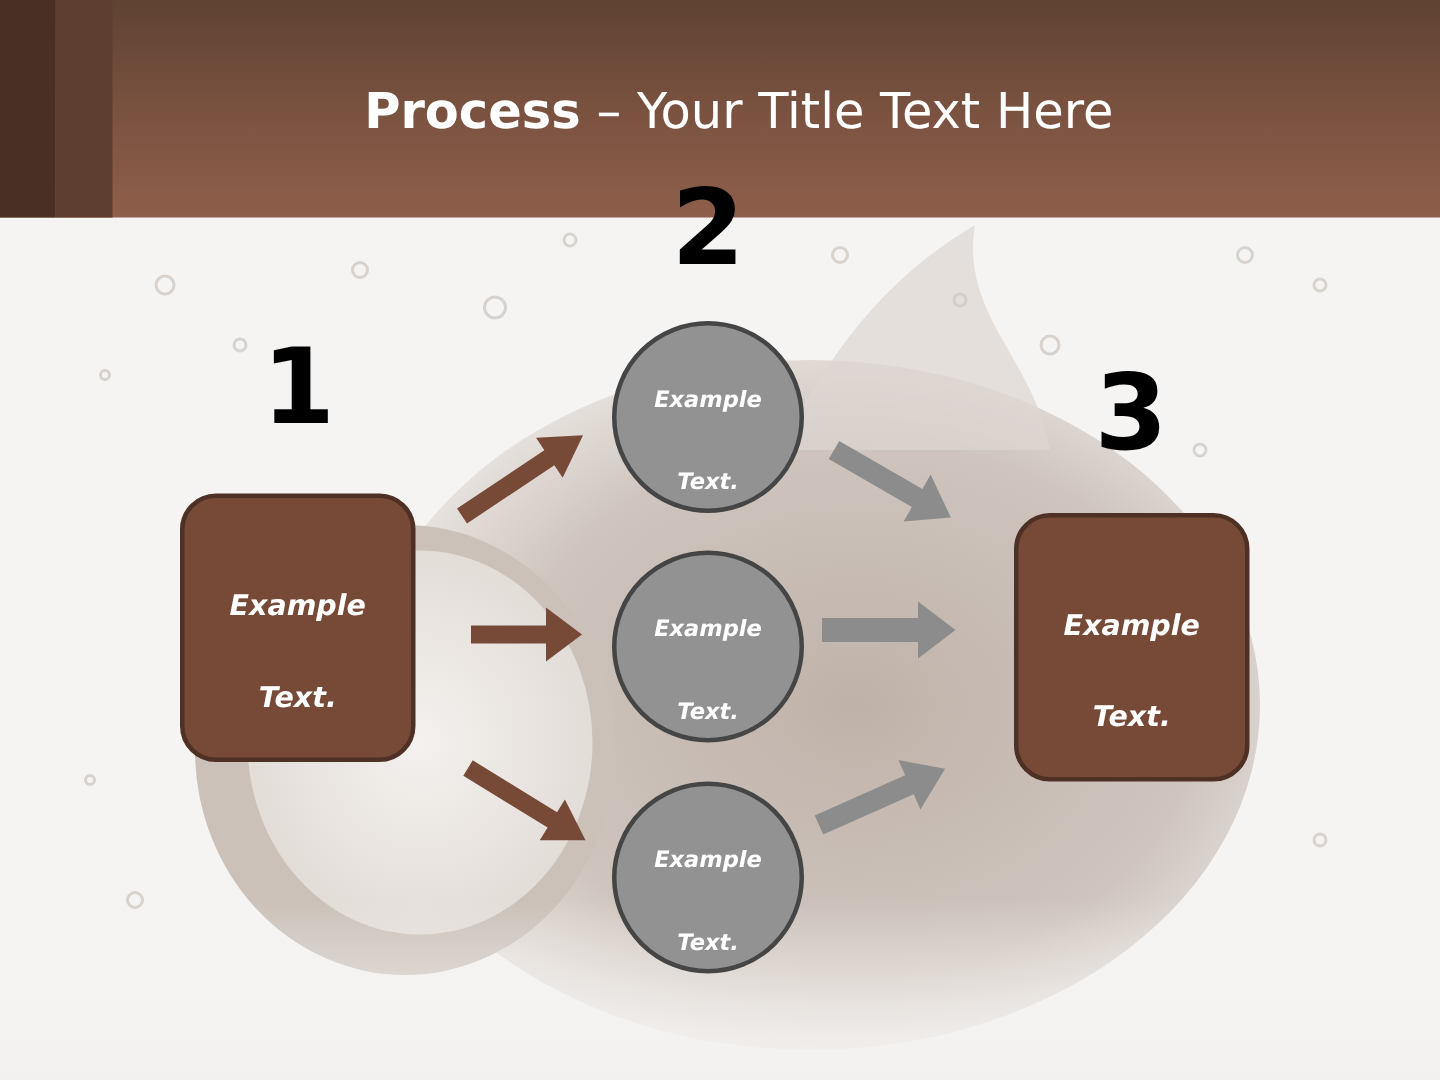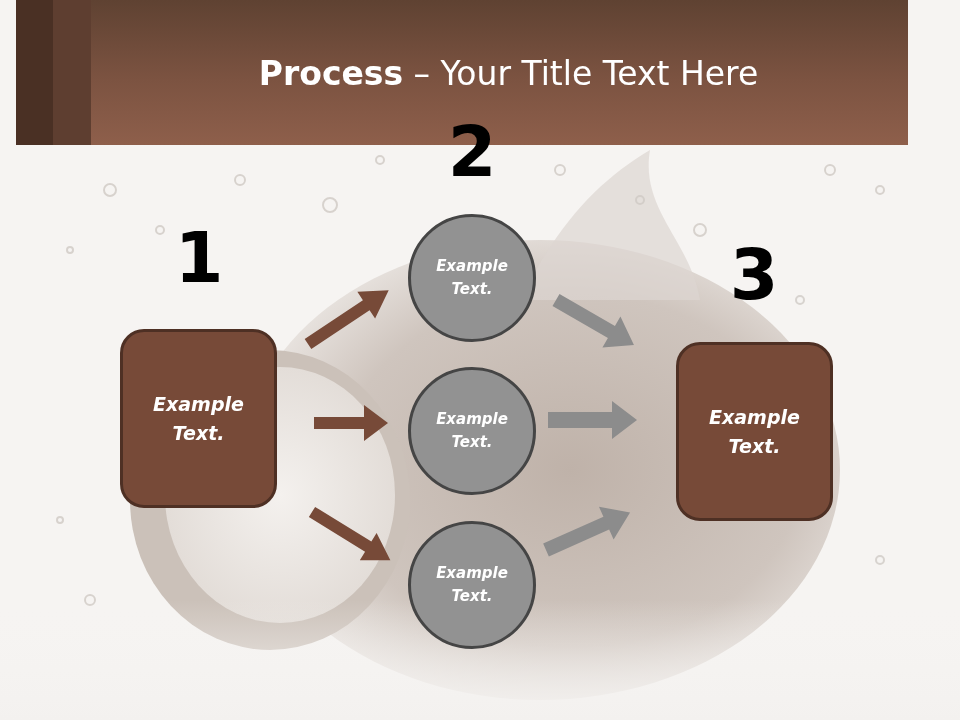--- a/index.html
+++ b/index.html
@@ -3,23 +3,22 @@
   <meta charset="utf-8">
   <style>
     html, body { margin: 0; padding: 0; }
     body {
       width: 960px; height: 720px; overflow: hidden; position: relative;
       background: #f6f4f2;
       font-family: "DejaVu Sans", "Liberation Sans", sans-serif;
     }
     .bg-layer { position: absolute; left: 0; top: 0; width: 960px; height: 720px; }
     .header {
-      position: absolute; left: 16px; top: 0; width: 876px; height: 145px;
+      position: absolute; left: 0; top: 0; width: 960px; height: 145px;
       background: linear-gradient(180deg, #5f4232 0%, #7c5341 55%, #8e5f4b 100%);
-      padding-left: 16px;
     }
     .stripe-dark { position: absolute; left: 0; top: 0; width: 37px; height: 145px; background: #4a3024; }
     .stripe-mid { position: absolute; left: 37px; top: 0; width: 38px; height: 145px; background: #5e3e30; }
     .title {
       position: absolute; left: 75px; width: 835px; top: 52px; text-align: center;
       color: #ffffff; font-size: 33px; line-height: 44px; white-space: nowrap;
     }
     .title .strong { font-weight: bold; }
     .num {
       position: absolute; font-weight: bold; font-size: 70px; line-height: 70px;
@@ -30,21 +29,21 @@
       background: #774a38; border: 3px solid #4e3024; border-radius: 24px;
       display: flex; align-items: center; justify-content: center; text-align: center;
       color: #fff; font-style: italic; font-weight: bold; font-size: 19px; line-height: 29px;
     }
     .circle {
       position: absolute; box-sizing: border-box; width: 128px; height: 128px; border-radius: 50%;
       background: #929292; border: 3px solid #454545;
       display: flex; align-items: center; justify-content: center; text-align: center;
       color: #fff; font-style: italic; font-weight: bold; font-size: 15px; line-height: 23px;
     }
-    .label-inner { display: block; }
+    .label-inner { display: block; margin-top: 32px; }
     svg.arrows { position: absolute; left: 0; top: 0; }
   </style>
 </head>
 <body>
 
 <svg class="bg-layer" width="960" height="720" viewBox="0 0 960 720">
   <defs>
     <radialGradient id="coco" cx="0.55" cy="0.5" r="0.55">
       <stop offset="0" stop-color="#bfb2a9"></stop>
       <stop offset="0.7" stop-color="#cfc5be"></stop>

